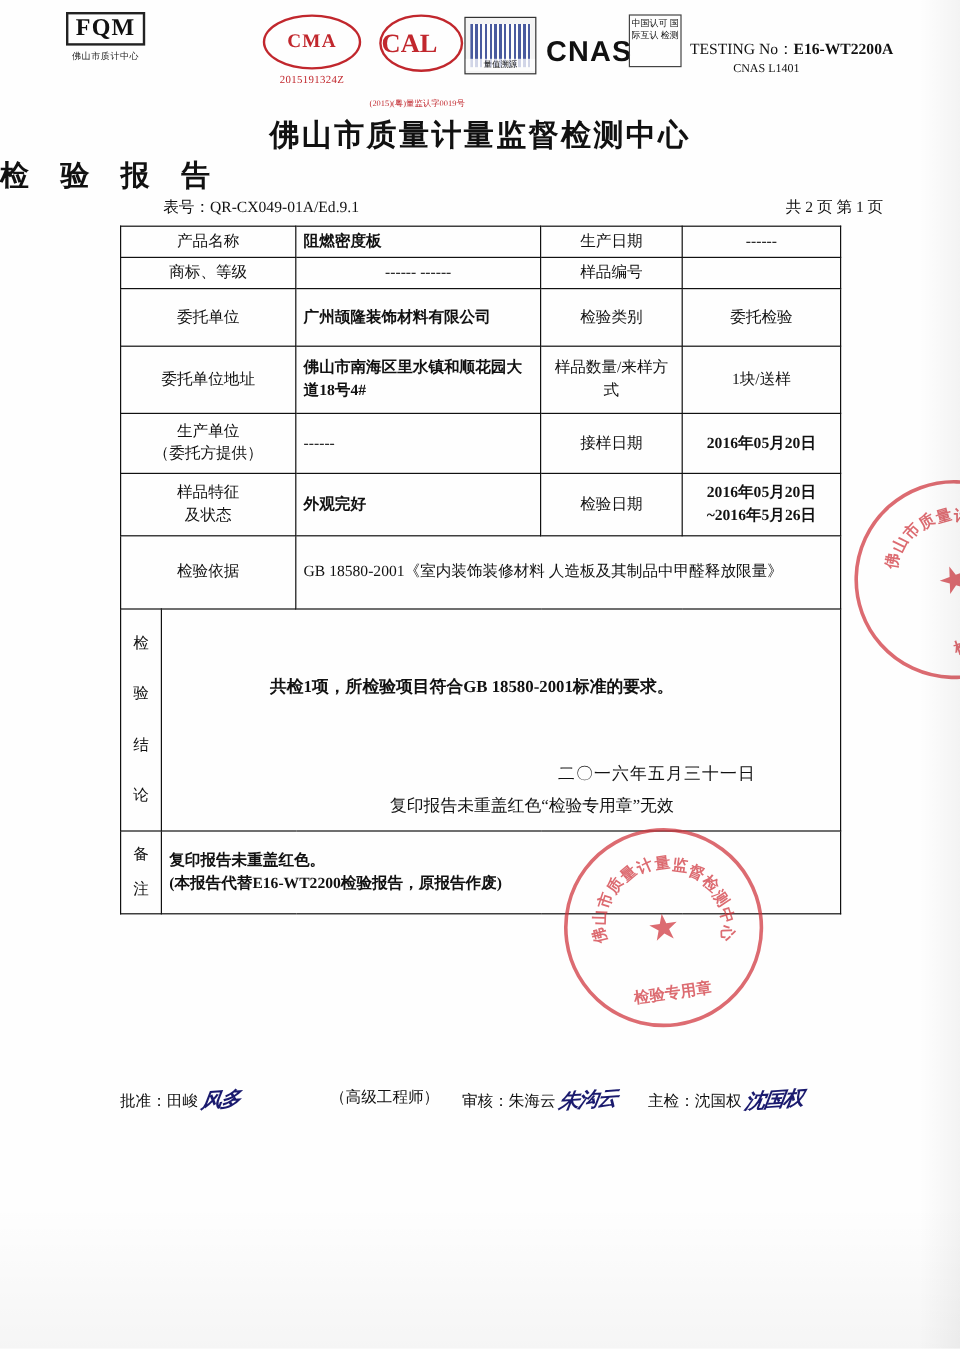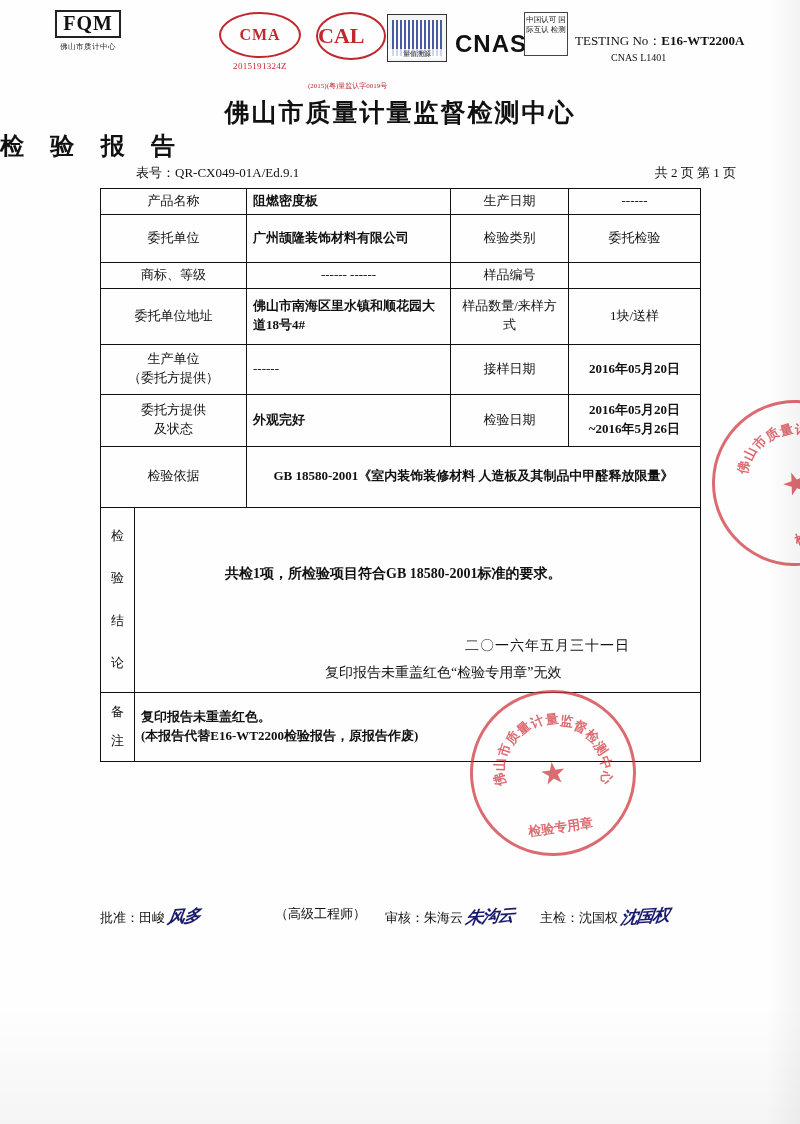--- a/index.html
+++ b/index.html
@@ -280,24 +280,23 @@
     vertical-align: middle;
     padding-left: 16px;
     font-size: 14px;
     font-weight: bold;
     line-height: 1.8;
   }
   .basis-cell {
     height: 54px;
     vertical-align: middle;
     padding-left: 12px;
-    font-weight: bold;
+    font-weight: normal;
     font-size: 13.5px;
     line-height: 1.6;
-    text-align: center;
   }
 
   
   .sigrow {
     position: absolute;
     top: 905px;
     left: 100px;
     width: 620px;
     font-size: 13px;
     height: 30px;
@@ -439,52 +438,52 @@
 
     <tbody>
         <tr>
       <td class="c-lbl ctr" colspan="2">产品名称</td>
       <td class="c-val bold">阻燃密度板</td>
       <td class="c-lbl2 ctr">生产日期</td>
       <td class="c-val2 ctr">------</td>
     </tr>
 
 
+    <tr>
+      <td class="c-lbl ctr" colspan="2">商标、等级</td>
+      <td class="c-val ctr dash">------        ------</td>
+      <td class="c-lbl2 ctr">样品编号</td>
+      <td class="c-val2 ctr"></td>
+    </tr>
+
     <tr style="height:48px">
       <td class="c-lbl ctr" colspan="2">委托单位</td>
       <td class="c-val bold">广州颉隆装饰材料有限公司</td>
       <td class="c-lbl2 ctr">检验类别</td>
       <td class="c-val2 ctr">委托检验</td>
-    </tr>
-
-    <tr>
-      <td class="c-lbl ctr" colspan="2">商标、等级</td>
-      <td class="c-val ctr dash">------        ------</td>
-      <td class="c-lbl2 ctr">样品编号</td>
-      <td class="c-val2 ctr"></td>
     </tr>
 
     <tr style="height:56px">
       <td class="c-lbl ctr" colspan="2">委托单位地址</td>
       <td class="c-val bold">佛山市南海区里水镇和顺花园大道18号4#</td>
       <td class="c-lbl2 ctr" style="white-space:pre-line">样品数量/来样方式</td>
       <td class="c-val2 ctr">1块/送样</td>
     </tr>
 
     <tr style="height:50px">
       <td class="c-lbl ctr" colspan="2" style="white-space:pre-line">生产单位
 （委托方提供）</td>
       <td class="c-val dash">------</td>
       <td class="c-lbl2 ctr">接样日期</td>
       <td class="c-val2 ctr bold">2016年05月20日</td>
     </tr>
 
 
     <tr style="height:52px">
-      <td class="c-lbl ctr" colspan="2" style="white-space:pre-line">委托方提供
+      <td class="c-lbl ctr" colspan="2" style="white-space:pre-line">样品特征
 及状态</td>
       <td class="c-val bold">外观完好</td>
       <td class="c-lbl2 ctr">检验日期</td>
       <td class="c-val2 ctr bold" style="white-space:pre-line">2016年05月20日
 ~2016年5月26日</td>
     </tr>
 
     <tr>
       <td class="c-lbl ctr" colspan="2">检验依据</td>
       <td class="basis-cell" colspan="3">GB 18580-2001《室内装饰装修材料   人造板及其制品中甲醛释放限量》</td>

